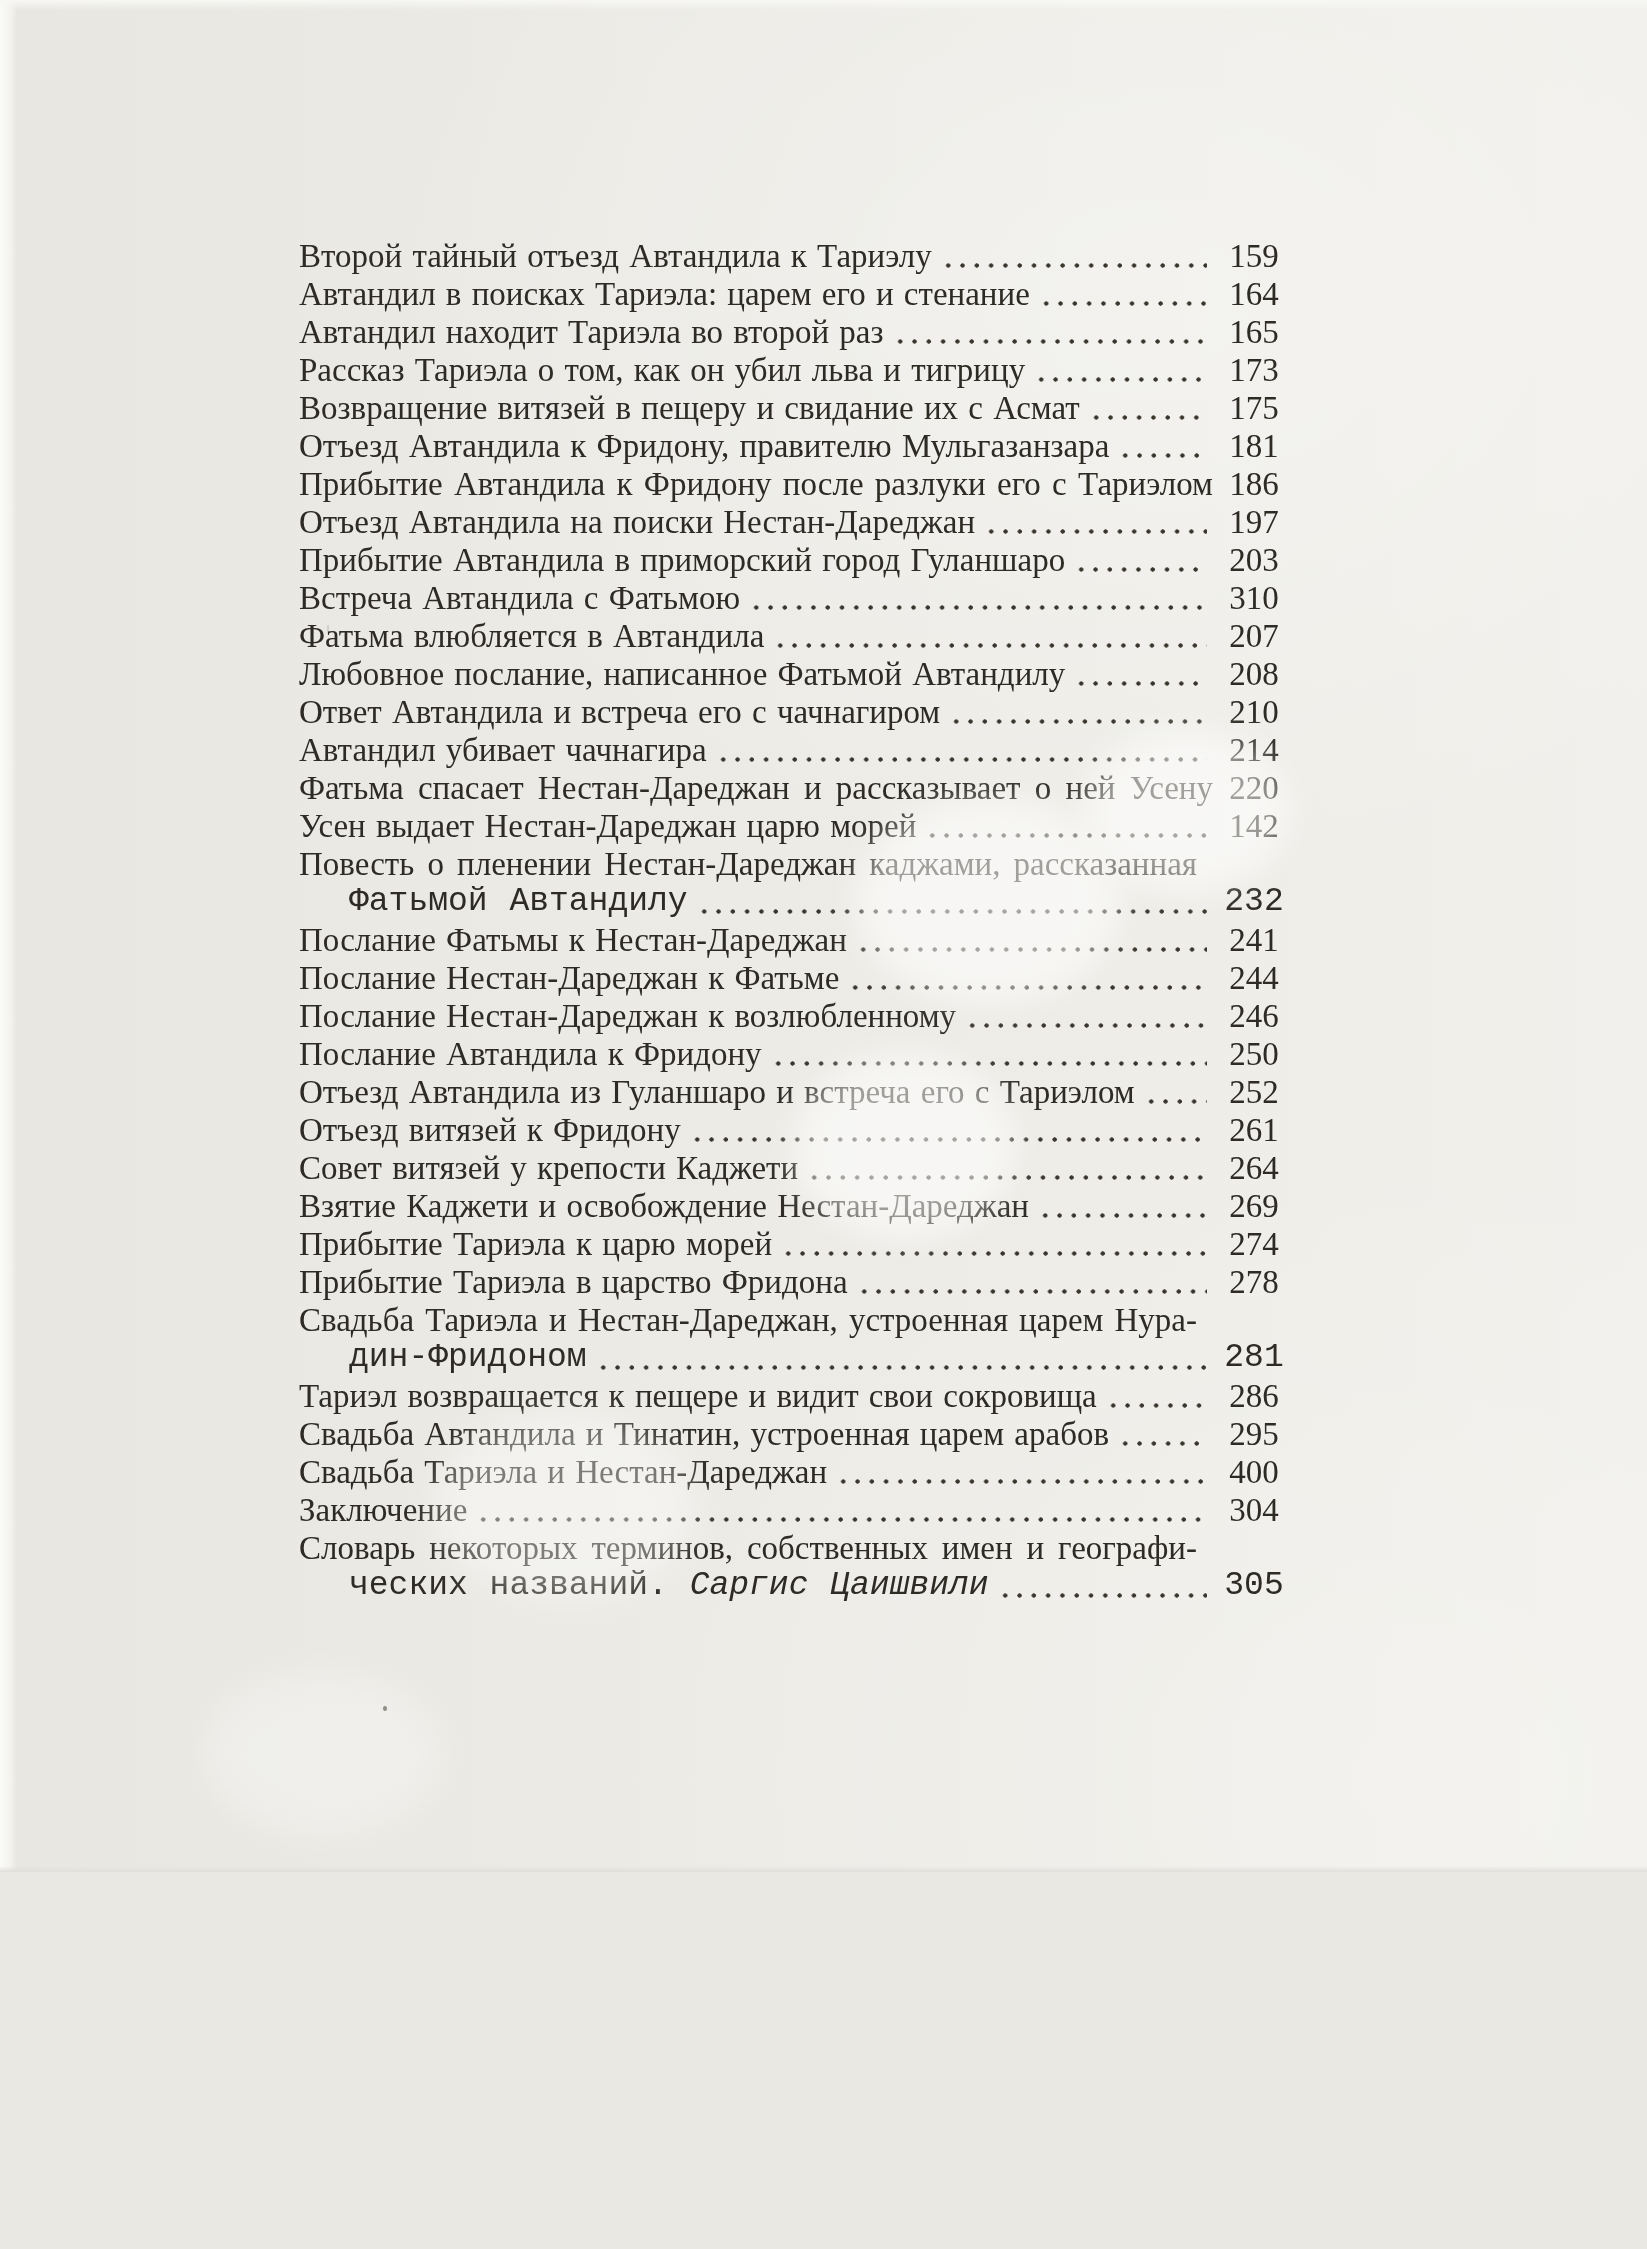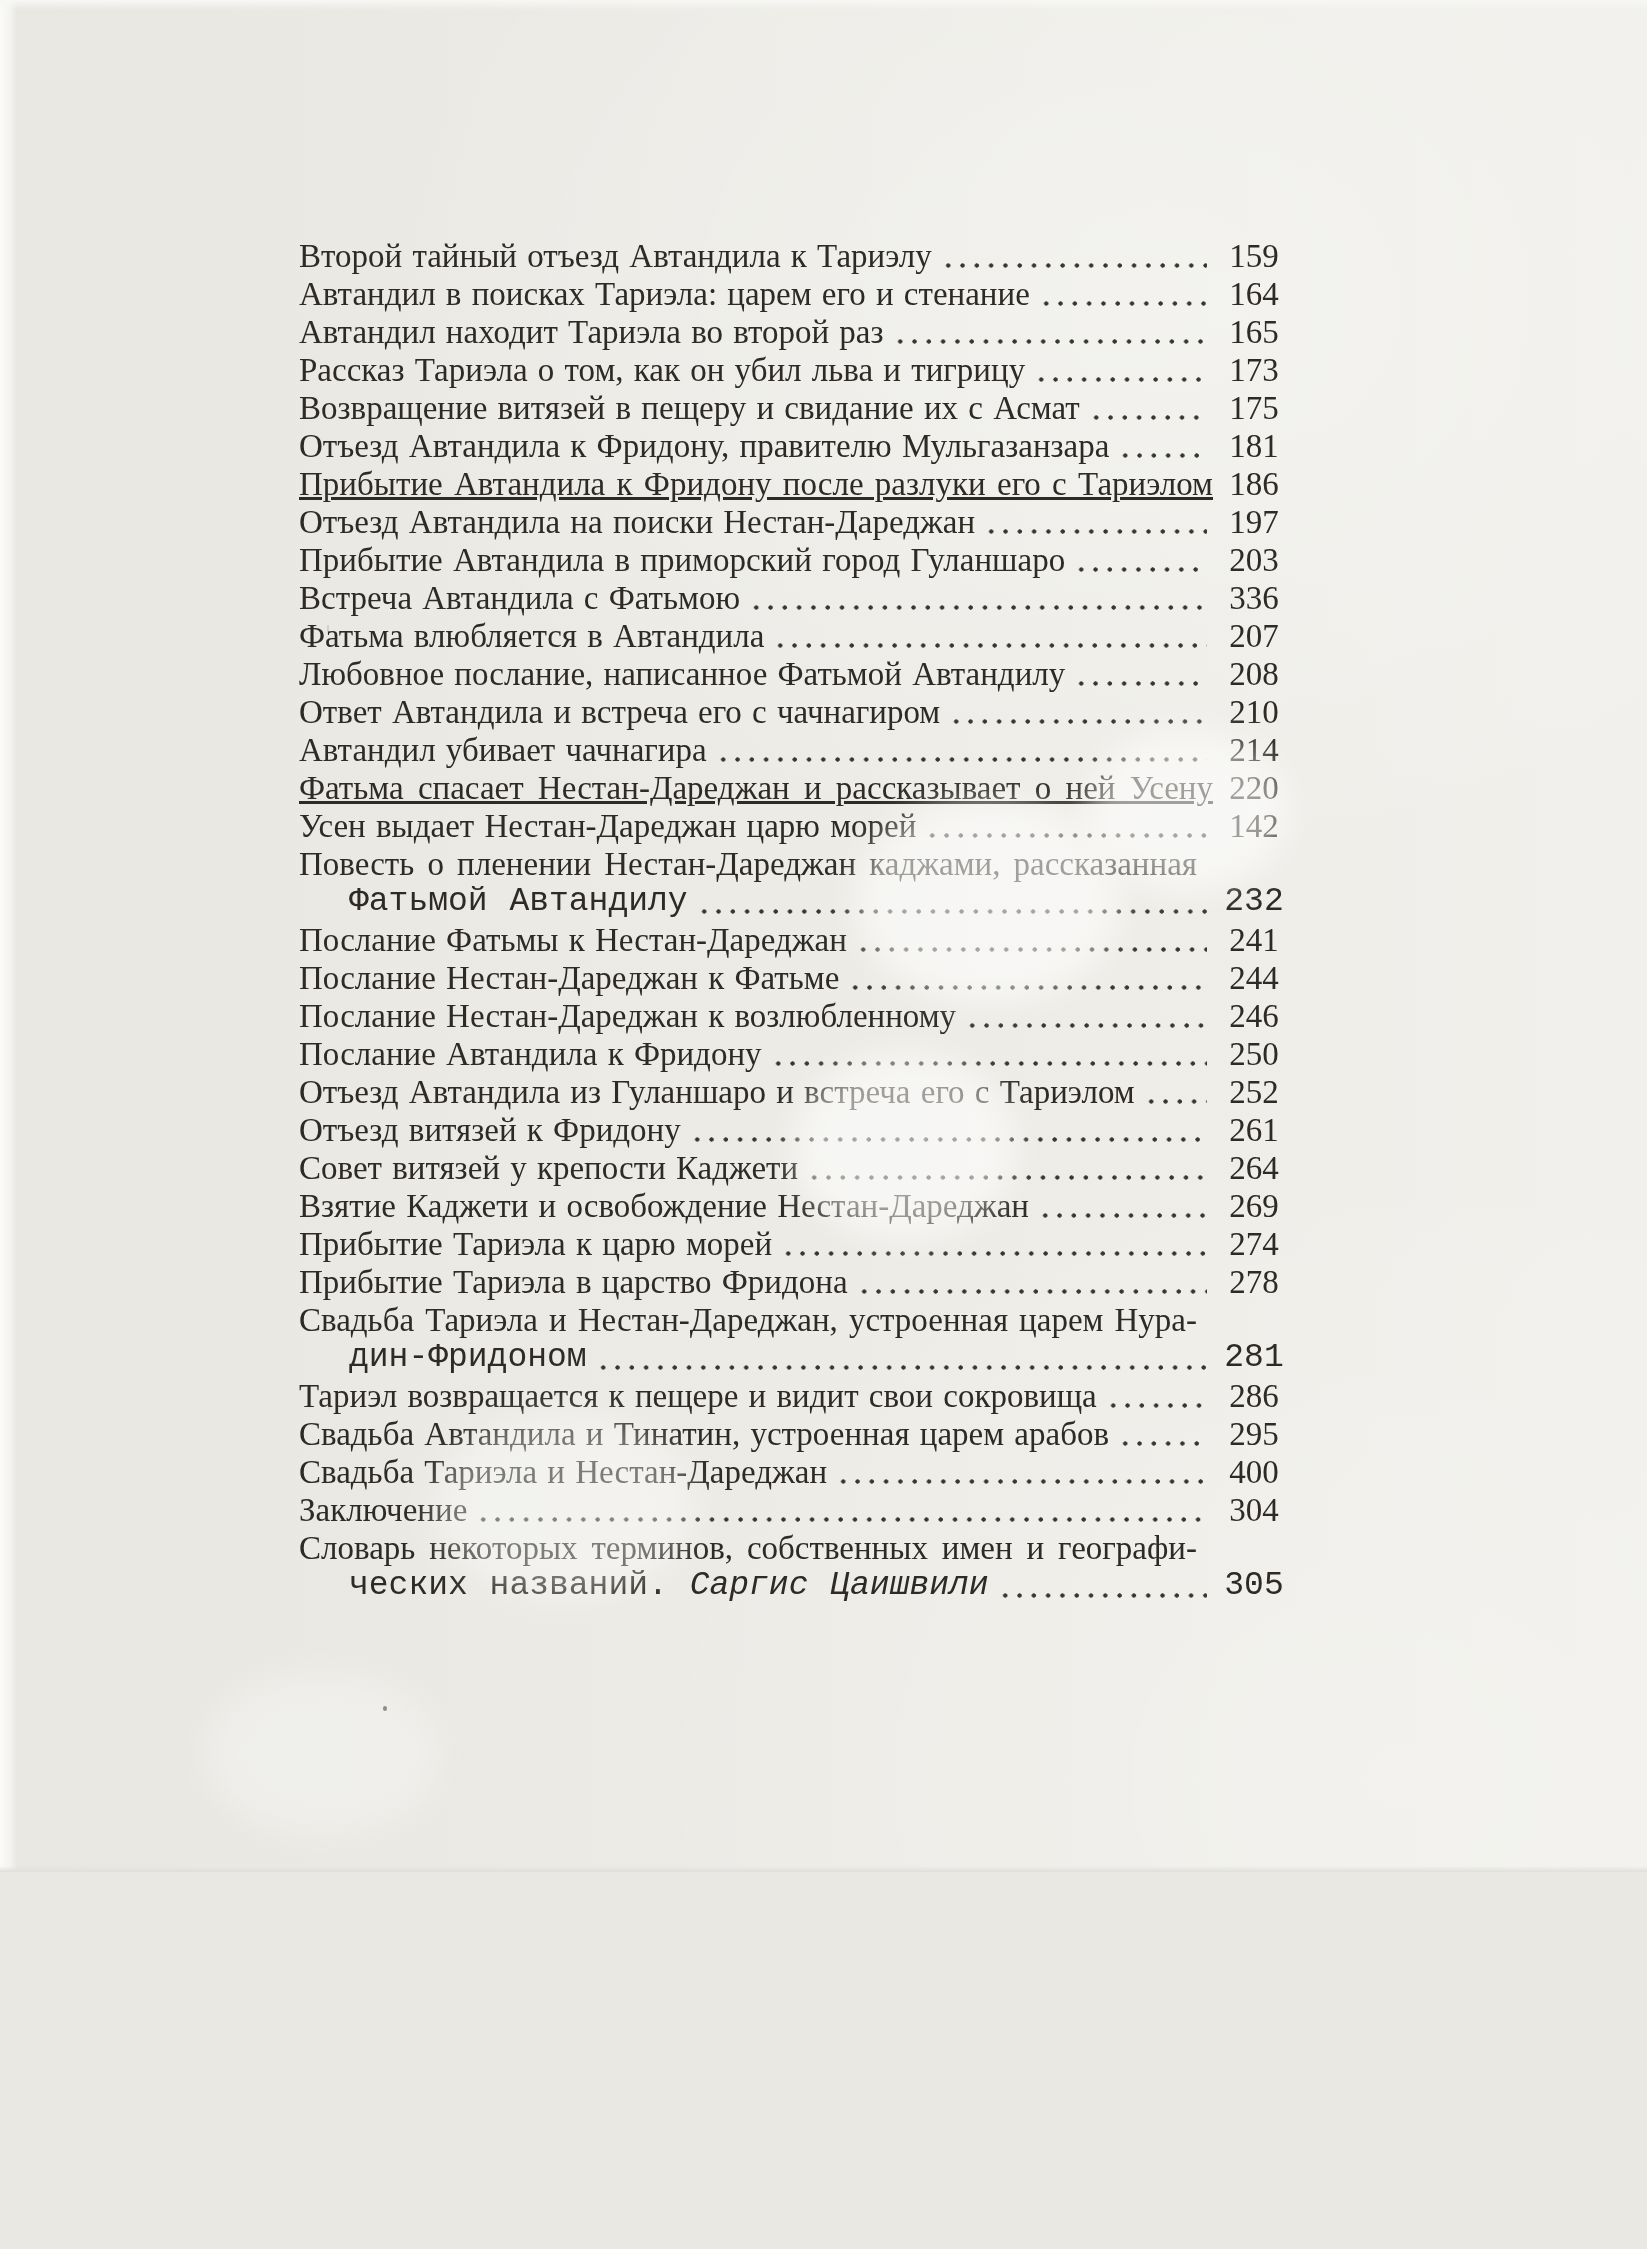--- a/index.html
+++ b/index.html
@@ -58,21 +58,21 @@
   .row .t{white-space:nowrap;}
   
   .leader{
     flex:1 1 auto;min-width:0;align-self:stretch;margin:0 6.2px 0 10px;
     background-image:radial-gradient(circle at 2.5px 2.5px,#3a362e 1.9px,rgba(58,54,46,0) 2.4px);
     background-size:14.3px 5px;background-repeat:repeat-x;
     background-position:3.7px calc(100% - 7.4px);
   }
   .pg{flex:0 0 82px;text-align:center;white-space:nowrap;}
   
-  .row.fill .t{flex:1 1 auto;text-align:justify;text-align-last:justify;text-decoration:underline;}
+  .row.fill .t{flex:1 1 auto;text-align:justify;text-align-last:justify;}
   
   .row.fl{padding-right:98px;}
   .row.fl .t{flex:1 1 auto;text-align:justify;text-align-last:justify;}
   
   .row.cont{padding-left:50px;font-family:Liberation Mono, monospace;}
   .t i{font-style:italic;}
 </style>
 </head>
 <body>
 
@@ -152,21 +152,21 @@
       <span class="t">Прибытие Автандила в приморский город Гуланшаро</span>
       <span class="leader"></span>
       <span class="pg">203</span>
     </span>
   </li>
 
   <li class="entry">
     <span class="row">
       <span class="t">Встреча Автандила с Фатьмою</span>
       <span class="leader"></span>
-      <span class="pg">336</span>
+      <span class="pg">310</span>
     </span>
   </li>
 
   <li class="entry">
     <span class="row">
       <span class="t">Фатьма влюбляется в Автандила</span>
       <span class="leader"></span>
       <span class="pg">207</span>
     </span>
   </li>

